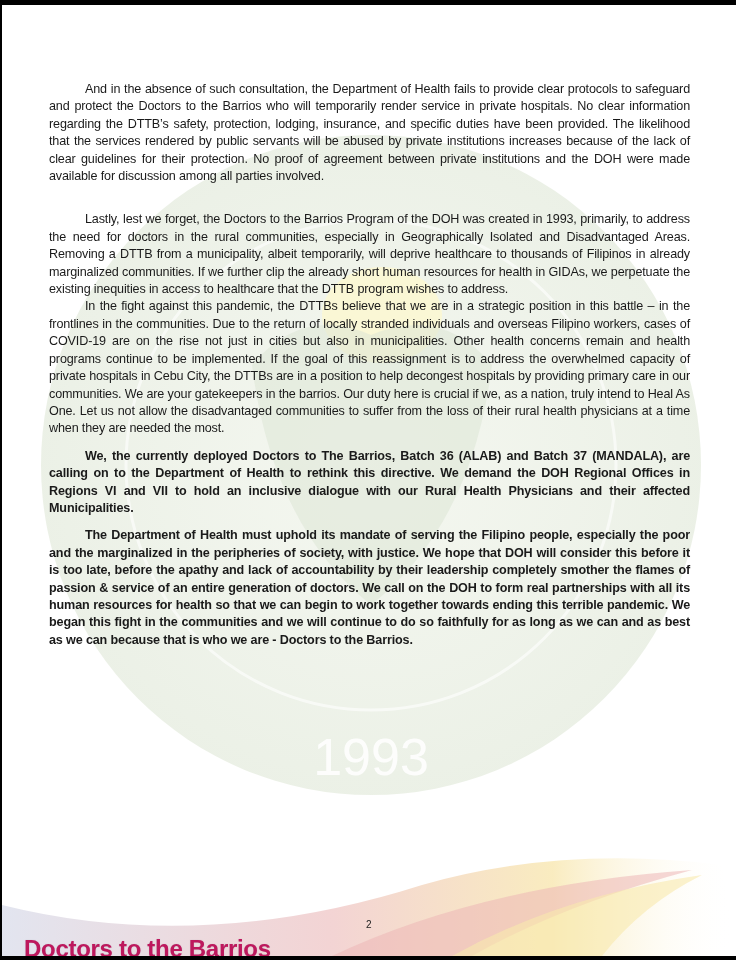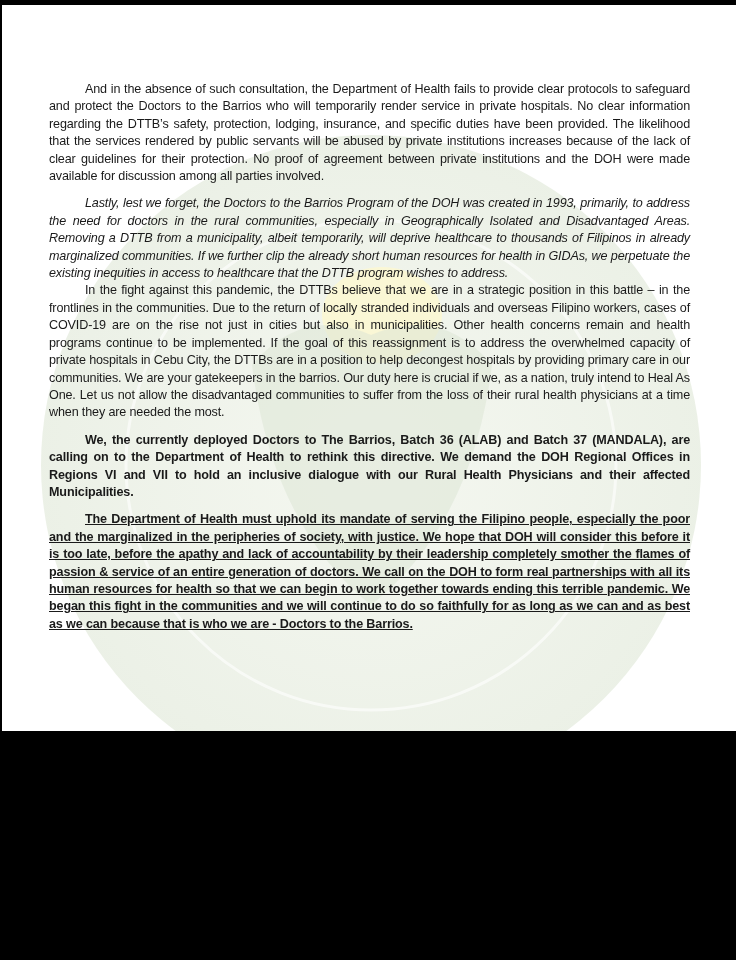--- a/index.html
+++ b/index.html
@@ -2,40 +2,40 @@
 <html><head>
   <meta charset="utf-8">
   <style>
     html, body { margin: 0; padding: 0; }
     body {
       width: 736px; height: 960px; overflow: hidden;
       background: #000;
       font-family: "Liberation Sans", sans-serif;
     }
     .page {
-      position: absolute; left: 2px; top: 5px; width: 734px; height: 726px;
+      position: absolute; left: 2px; top: 5px; width: 734px; height: 951px;
       background: #ffffff; overflow: hidden;
     }
     .watermark {
       position: absolute; left: 0; top: 0; width: 734px; height: 951px;
       pointer-events: none;
     }
     .content {
       position: absolute; left: 47px; top: 76px; width: 641px;
       font-family: "Liberation Sans", sans-serif;
       font-size: 12.6px; line-height: 17.4px; color: #1a1a1a;
       text-align: justify; letter-spacing: -0.15px;
     }
     .content p { margin: 0; text-indent: 36px; }
     #p1 { }
-    #p2 { margin-top: 10px; font-style: italic; }
+    #p2 { margin-top: 26px; }
     #p3 { }
     #p4 { margin-top: 30px; }
     #p5 { margin-top: 10px; font-weight: bold; }
-    #p6 { margin-top: 10px; font-weight: bold; text-decoration: underline; }
+    #p6 { margin-top: 10px; font-weight: bold; }
     .page-number {
       position: absolute; left: 364px; top: 914px;
       font-family: "Liberation Sans", sans-serif; font-size: 10px; color: #222;
     }
     .footer-brand {
       position: absolute; left: 22px; top: 930px;
       font-family: "Liberation Sans", sans-serif; font-size: 24px; font-weight: bold;
       color: #be185d; letter-spacing: -0.3px;
       text-shadow: 0 0 1px rgba(120,120,140,0.4);
     }

